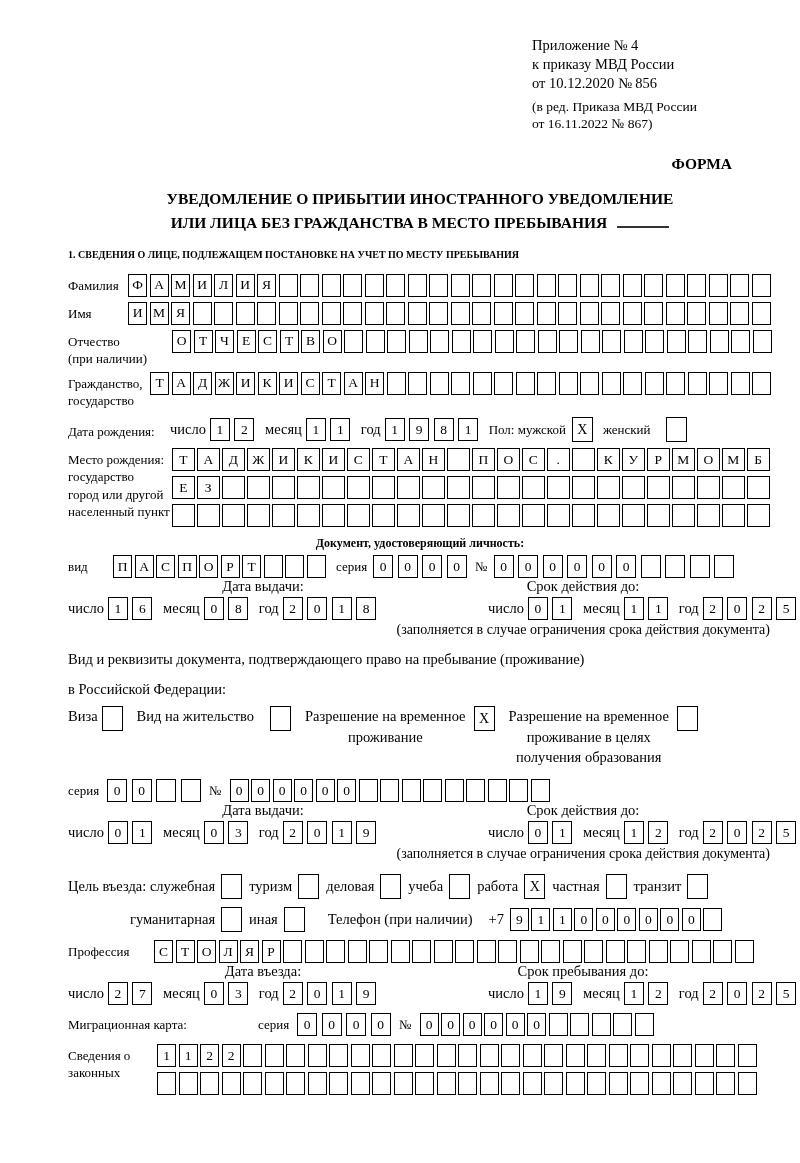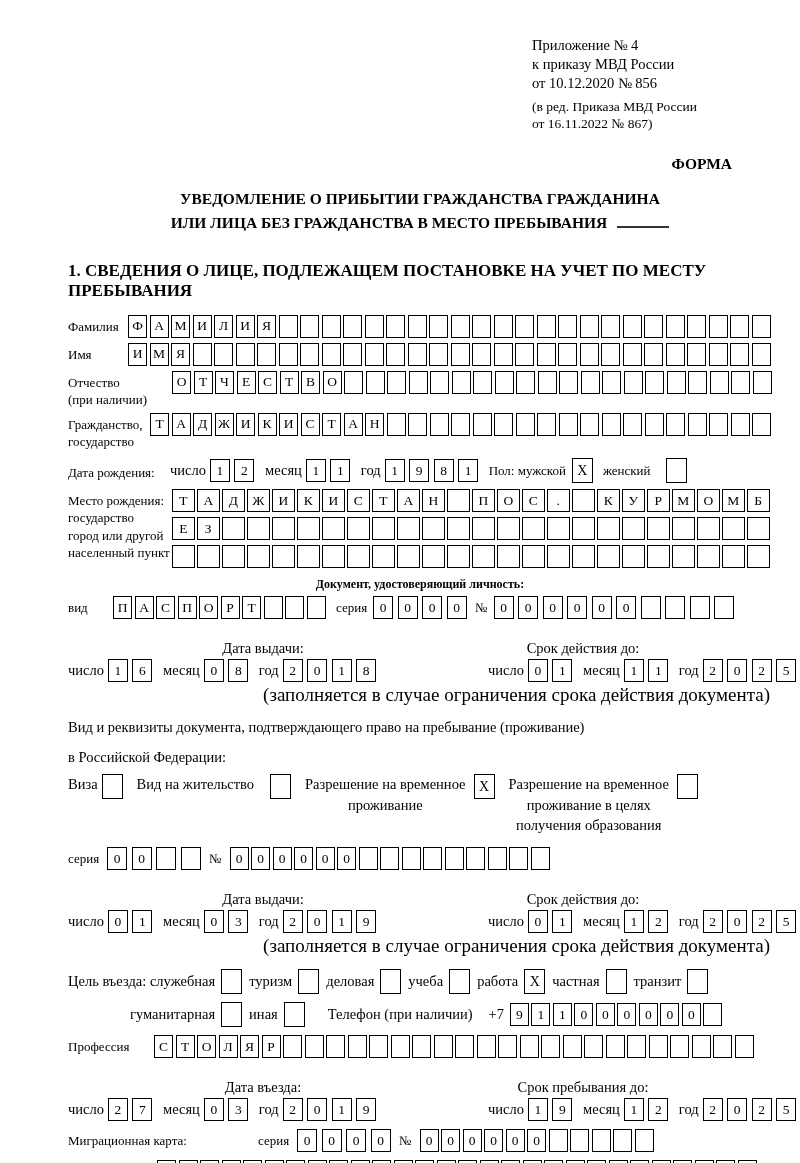--- a/index.html
+++ b/index.html
@@ -4,45 +4,45 @@
 <style>
   html,body{margin:0;padding:0;background:#fff;}
   .page{position:relative;width:800px;height:1163px;background:#fff;color:#000;
         font-family:"Liberation Serif","DejaVu Serif",serif;box-sizing:border-box;
         padding:36px 28px 0 68px;overflow:hidden;}
   .annex{width:240px;margin-left:auto;font-size:14.5px;line-height:1.3;}
   .annex-note{margin-top:5px;font-size:13.5px;line-height:1.3;}
   .forma{text-align:right;padding-right:40px;font-weight:bold;font-size:15.5px;margin-top:22px;}
   .title{text-align:center;font-weight:bold;font-size:15.5px;margin-top:14px;line-height:1.55;}
   .tline{display:inline-block;width:52px;height:13px;border-bottom:2.5px solid #333;margin-left:10px;}
-  .sec{font-weight:bold;font-size:17px;margin-top:26px;}
+  .sec{font-weight:bold;font-size:10px;margin-top:14px;}
   .frow{display:flex;align-items:flex-start;margin-top:5px;}
   .lab{font-size:13px;line-height:1.32;flex:none;padding-top:3px;}
   .w60{width:60px}.w104{width:104px}.w82{width:82px}.w45{width:45px}.w86{width:86px}.w89{width:89px}.w150{width:150px}
   .cells{display:flex;flex:none;}
   .cell{box-sizing:border-box;flex:none;width:19px;height:23px;border:1.7px solid #000;margin-right:2.5px;
         display:flex;align-items:center;justify-content:center;font-size:13.5px;background:#fff;}
   .wide .cell{width:22.5px;}
   .sp .cell{width:20px;margin-right:4.5px;}
   .cbox{box-sizing:border-box;flex:none;width:21px;height:25px;border:1.7px solid #000;
         display:flex;align-items:center;justify-content:center;font-size:14px;background:#fff;}
   .mrcol>.cells{margin-bottom:5px;}
   .dochead{font-weight:bold;font-size:12px;text-align:center;margin-top:4px;}
   .inline{align-items:center;}
   .gap4{width:4px;flex:none}.gap6{width:6px;flex:none}.gap8{width:8px;flex:none}.gap10{width:10px;flex:none}
   .gap16{width:16px;flex:none}.gap40{width:40px;flex:none}
   .dgroup{display:flex;align-items:center;font-size:14.5px;flex:none;}
   .dgroup .dlbl{margin-right:4px;flex:none;}
   .dgroup .cells{margin-right:6px;}
-  .dualhead{display:flex;font-size:14.5px;margin-top:21px;}
+  .dualhead{display:flex;font-size:14.5px;margin-top:0;}
   .dualhead .h1{width:390px;text-align:center;}
   .dualhead .h2{width:250px;text-align:center;}
   .dualrow{display:flex;margin-top:2px;}
   .dualrow .g1{width:420px;flex:none;}
-  .note{font-size:19px;text-align:right;margin-top:2px;padding-right:2px;}
+  .note{font-size:14px;text-align:right;margin-top:2px;padding-right:2px;}
   .textline{font-size:14.5px;margin-top:13px;}
   .vrow{display:flex;align-items:flex-start;margin-top:8px;font-size:14.5px;line-height:1.4;}
   .vrow .stack{text-align:center;flex:none;}
   .vrow .cbox{margin-left:8px;margin-right:14px;}
   .goal{display:flex;align-items:center;font-size:14.5px;margin-top:12px;text-align:right;}
   .goal>span{flex:none;}
   .goal .cbox{margin-left:6px;margin-right:7px;}
   .svrow{height:90px;}
 </style>
 </head>
@@ -56,21 +56,21 @@
     <div>от 10.12.2020 № 856</div>
     <div class="annex-note">
       <div>(в ред. Приказа МВД России</div>
       <div>от 16.11.2022 № 867)</div>
     </div>
   </div>
 
   <div class="forma">ФОРМА</div>
 
   <div class="title">
-    <div>УВЕДОМЛЕНИЕ О ПРИБЫТИИ ГРАЖДАНСТВА ГРАЖДАНИНА</div>
+    <div>УВЕДОМЛЕНИЕ О ПРИБЫТИИ ИНОСТРАННОГО УВЕДОМЛЕНИЕ</div>
     <div><span>ИЛИ ЛИЦА БЕЗ ГРАЖДАНСТВА В МЕСТО ПРЕБЫВАНИЯ</span><span class="tline"></span></div>
   </div>
 
   <div class="sec">1. СВЕДЕНИЯ О ЛИЦЕ, ПОДЛЕЖАЩЕМ ПОСТАНОВКЕ НА УЧЕТ ПО МЕСТУ ПРЕБЫВАНИЯ</div>
 
   <div class="frow" style="margin-top:14px">
     <div class="lab w60">Фамилия</div>
     <div class="cells">
         <span class="cell">Ф</span>
         <span class="cell">А</span>

